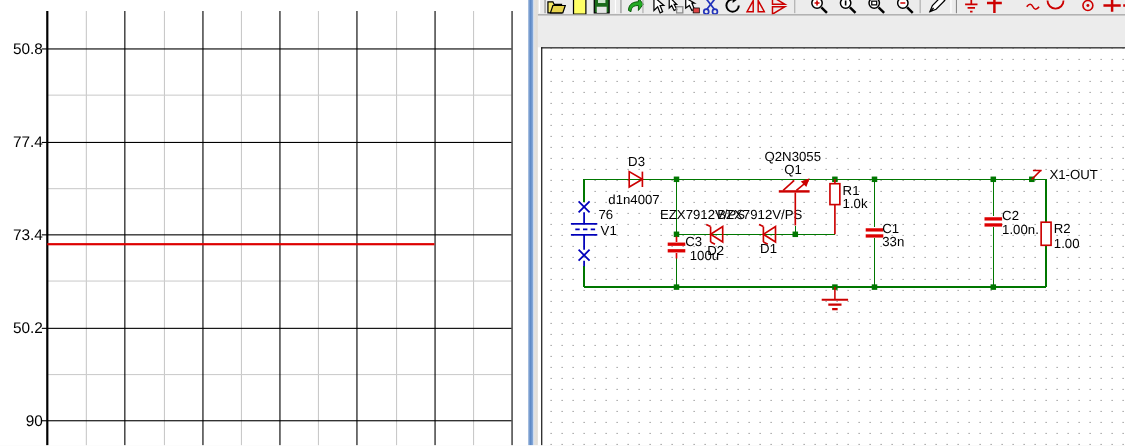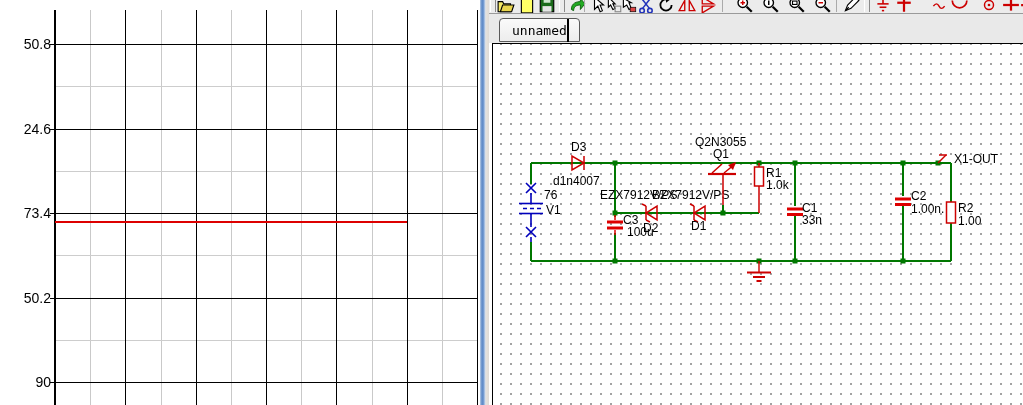--- a/index.html
+++ b/index.html
@@ -1,20 +1,20 @@
 <!DOCTYPE html>
 <html><head>
 <meta charset="utf-8">
 <style>
   html,body{margin:0;padding:0;background:#fff;}
   .stage{position:relative;width:1023px;height:405px;overflow:hidden;background:#fff;
          font-family:"Liberation Sans",sans-serif;}
 
   
-  .plot-pane{position:absolute;left:12px;top:0;width:480px;height:405px;background:#fff;text-align:center;}
+  .plot-pane{position:absolute;left:0;top:0;width:480px;height:405px;background:#fff;text-align:center;}
   #plot-area{position:absolute;inset:0;}
   .vline{position:absolute;width:1px;background:#000;}
   .vline.minor{background:#c9c9c9;}
   .hline{position:absolute;height:1px;background:#000;}
   .hline.minor{background:#cdcdcd;}
   .axis{position:absolute;width:2px;background:#000;}
   .ylabel{position:absolute;right:441px;font-size:14px;color:#000;white-space:nowrap;}
   .redline{position:absolute;height:2px;}
 
   
@@ -67,21 +67,21 @@
         <div class="hline minor" style="top: 340.012px; left: 43px; width: 422px;"></div>
         <div class="vline major" style="left: 113.3px; top: 10px; height: 395px;"></div>
         <div class="vline major" style="left: 183.7px; top: 10px; height: 395px;"></div>
         <div class="vline major" style="left: 254px; top: 10px; height: 395px;"></div>
         <div class="vline major" style="left: 324.3px; top: 10px; height: 395px;"></div>
         <div class="vline major" style="left: 394.7px; top: 10px; height: 395px;"></div>
         <div class="vline major" style="left: 465px; top: 10px; height: 395px;"></div>
         <div class="hline major" style="top: 44px; left: 38px; width: 427px;"></div>
         <div class="ylabel" style="top: 36px;">50.8</div>
         <div class="hline major" style="top: 128.575px; left: 38px; width: 427px;"></div>
-        <div class="ylabel" style="top: 120.575px;">24.6</div>
+        <div class="ylabel" style="top: 120.575px;">77.4</div>
         <div class="hline major" style="top: 213.15px; left: 38px; width: 427px;"></div>
         <div class="ylabel" style="top: 205.15px;">73.4</div>
         <div class="hline major" style="top: 297.725px; left: 38px; width: 427px;"></div>
         <div class="ylabel" style="top: 289.725px;">50.2</div>
         <div class="hline major" style="top: 382.3px; left: 38px; width: 427px;"></div>
         <div class="ylabel" style="top: 374.3px;">90</div>
         <div class="axis" style="left: 42px; top: 10px; height: 395px;"></div>
         <div class="redline" style="left: 43px; top: 220.607px; width: 351.526px; background: rgb(221, 0, 0);"></div>
       </div>
   </section>
@@ -226,26 +226,20 @@
           </svg></span>
       <span class="tbi" style="left:531px">
         <svg viewBox="0 0 16 16">
             <g stroke="#cc0000" stroke-width="2">
               <line x1="1" y1="8" x2="15" y2="8"></line>
               <line x1="4" y1="3" x2="4" y2="13"></line>
             </g>
           </svg></span>
     </div>
 
-    <div class="tabbar">
-      <div class="tab">
-        <span>unnamed</span>
-      </div>
-      <div class="tab-cursor"></div>
-    </div>
 
     <div class="canvas">
       <div class="canvas-inner"></div>
     </div>
   </section>
 
   <svg class="schem-svg" viewBox="0 0 1023 405">
 
     <g stroke="#007700" stroke-width="1.4" fill="none" shape-rendering="crispEdges">
       <path d="M531 163 H951"></path>

